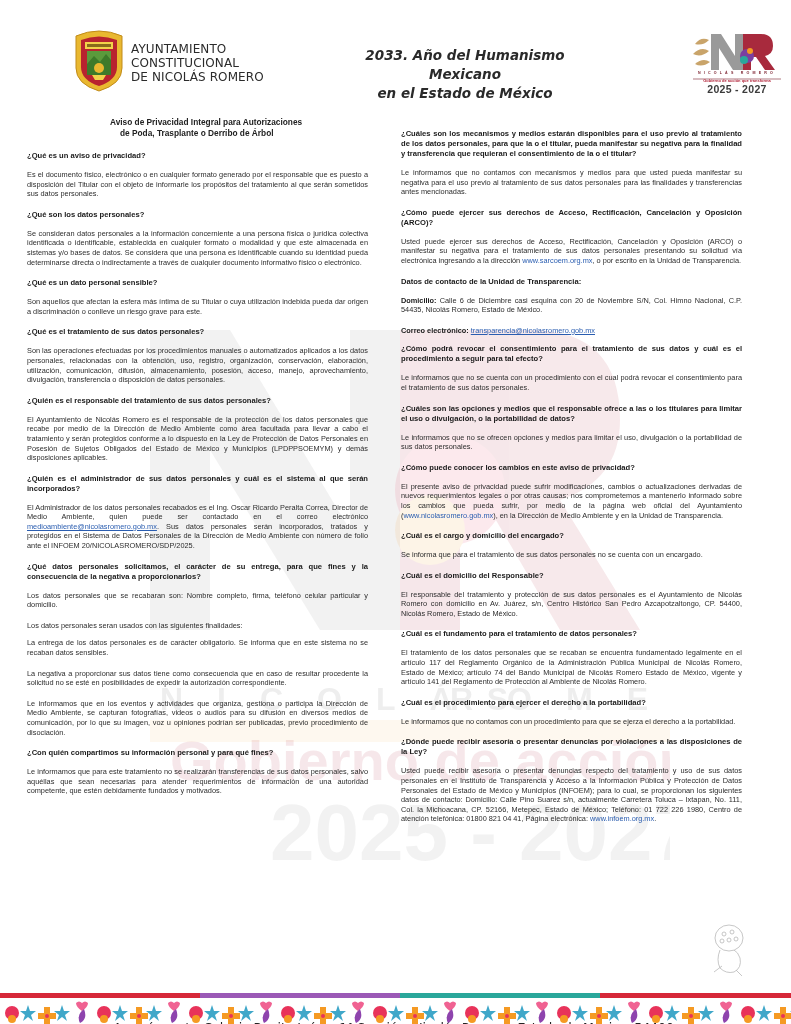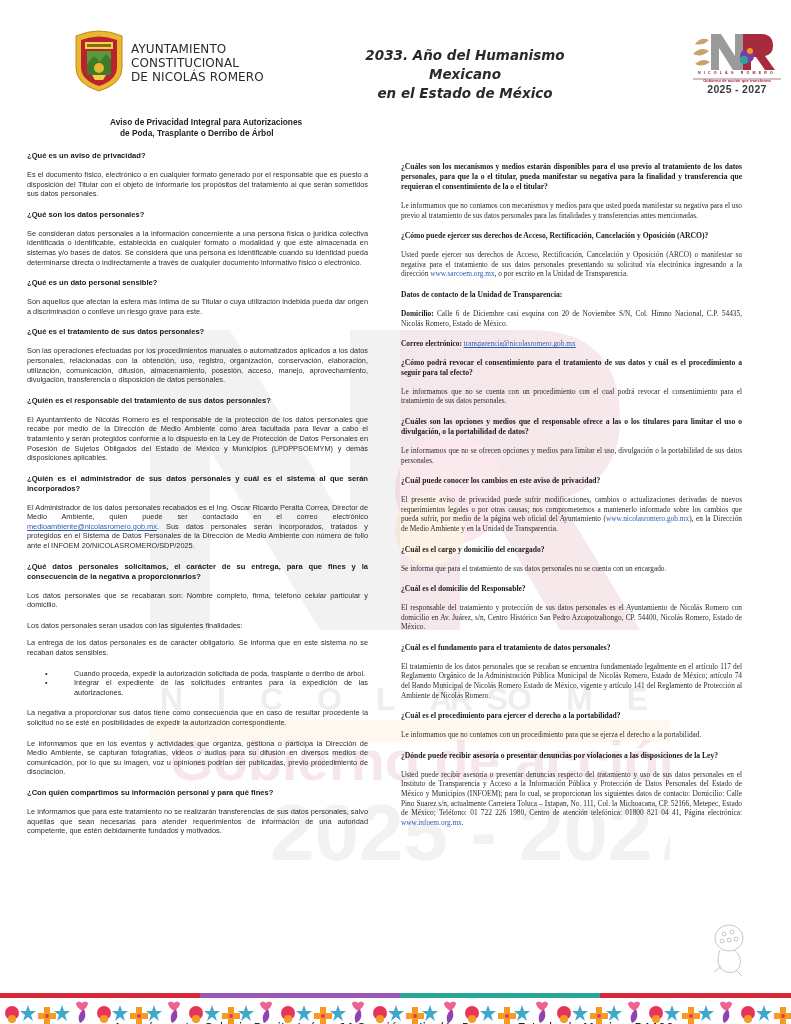--- a/index.html
+++ b/index.html
@@ -27,21 +27,21 @@
   .watermark { position: absolute; left: 150px; top: 250px; width: 520px; height: 640px; pointer-events: none; }
 
   
   .doc-title { position: absolute; left: 110px; top: 117px; width: 250px; font-size: 8.3px; font-weight: bold;
                line-height: 11px; color: #222; }
   .doc-title .l2 { padding-left: 10px; }
 
   
   .col { position: absolute; top: 151px; width: 341px; font-size: 7.35px; line-height: 9.6px; }
   .col.left { left: 27px; }
-  .col.right { left: 401px; top: 162px; font-family: Liberation Serif, serif; }
+  .col.right { left: 401px; top: 129px; }
   .q { font-weight: bold; color: #1a1a1a; text-align: justify; margin-bottom: 9px; font-size: 7.6px; line-height: 10px; }
   .p { text-align: justify; color: #2c2c2c; margin-bottom: 11px; }
   .p.tight { margin-bottom: 10px; }
   .link { color: #2a5db0; }
   .link.u { text-decoration: underline; }
   .lbl { font-weight: bold; color: #1a1a1a; }
   ul.bullets { list-style: none; margin: 0 0 11px 0; }
   ul.bullets li { position: relative; padding-left: 47px; text-align: justify; color: #2c2c2c; }
   ul.bullets li::before { content: "\2022"; position: absolute; left: 18px; top: 0; }
 
@@ -132,24 +132,20 @@
 
   <div class="q">¿Quién es el administrador de sus datos personales y cuál es el sistema al que serán incorporados?</div>
   <div class="p">
     <span>El Administrador de los datos personales recabados es el Ing. Oscar Ricardo Peralta Correa, Director de Medio Ambiente, quien puede ser contactado en el correo electrónico </span><a class="link u">medioambiente@nicolasromero.gob.mx</a><span>.  Sus datos personales serán incorporados, tratados y protegidos en el Sistema de Datos Personales de la Dirección de Medio Ambiente con número de folio ante el INFOEM 20/NICOLASROMERO/SDP/2025.</span>
   </div>
 
   <div class="q">¿Qué datos personales solicitamos, el carácter de su entrega, para que fines y la consecuencia de la negativa a proporcionarlos?</div>
   <div class="p">Los datos personales que se recabaran son: Nombre completo,  firma, teléfono celular particular y  domicilio.</div>
   <div class="p tight" style="margin-bottom:8px">Los datos personales seran usados con las siguientes finalidades:</div>
   <div class="p">La entrega de los datos personales es de carácter obligatorio. Se informa que en este sistema no se recaban datos sensibles.</div>
-  <ul class="bullets">
-    <li>Cuando proceda, expedir la autorización solicitada de poda, trasplante o derribo de árbol.</li>
-    <li>Integrar el expediente de las solicitudes entrantes para la expedición de las autorizaciones.</li>
-  </ul>
   <div class="p">La negativa a proporcionar sus datos tiene como consecuencia que en caso de resultar procedente la solicitud no se esté en posibilidades de expedir la autorización correspondiente.</div>
   <div class="p">Le informamos que en los eventos y actividades que organiza, gestiona o  participa la Dirección de Medio Ambiente, se capturan fotografías, videos o audios para su difusión en diversos medios de comunicación, por lo que su imagen, voz u opiniones podrían ser publicadas, previo procedimiento de disociación.</div>
 
   <div class="q">¿Con quién compartimos su información personal y para qué fines?</div>
   <div class="p">Le informamos que para este tratamiento no se realizarán transferencias de sus datos personales, salvo aquéllas que sean necesarias para atender requerimientos de información de una autoridad competente, que estén debidamente fundados y motivados.</div>
 </div>
 
 <div class="col right">
   <div class="q">¿Cuáles son los mecanismos y medios estarán disponibles para el uso previo al tratamiento de los datos personales, para que la o el titular, pueda manifestar su negativa para la finalidad y transferencia que requieran el consentimiento de la o el titular?</div>
   <div class="p">Le informamos que no contamos con mecanismos y medios para que usted pueda manifestar su negativa para el uso previo al tratamiento de sus datos personales para las finalidades y transferencias antes mencionadas.</div>
@@ -167,21 +163,21 @@
     <span class="lbl">Correo electrónico:</span>
     <a class="link u">transparencia@nicolasromero.gob.mx</a>
   </div>
 
   <div class="q">¿Cómo podrá revocar el consentimiento para el tratamiento de sus datos y cuál es el procedimiento a seguir para tal efecto?</div>
   <div class="p">Le informamos que no se cuenta con un procedimiento con el cual podrá revocar el consentimiento para el tratamiento de sus datos personales.</div>
 
   <div class="q">¿Cuáles son las opciones y medios que el responsable ofrece a las o los titulares para limitar el uso o divulgación, o la portabilidad de datos?</div>
   <div class="p">Le informamos que no se ofrecen opciones y medios para limitar el uso, divulgación o la portabilidad de sus datos personales.</div>
 
-  <div class="q">¿Cuál puede conocer los cambios en este aviso de privacidad?</div>
+  <div class="q">¿Cómo puede conocer los cambios en este aviso de privacidad?</div>
   <div class="p">
     <span>El presente aviso de privacidad puede sufrir modificaciones, cambios o actualizaciones derivadas de nuevos requerimientos legales o por otras causas; nos comprometemos a mantenerlo informado sobre los cambios que pueda sufrir, por medio de la página web oficial del Ayuntamiento (</span><a class="link">www.nicolasromero.gob.mx</a><span>), en la Dirección de Medio Ambiente y en la Unidad de Transparencia.</span>
   </div>
 
   <div class="q">¿Cuál es el cargo y domicilio del encargado?</div>
   <div class="p">Se informa que para el tratamiento de sus datos personales no se cuenta con un encargado.</div>
 
   <div class="q">¿Cuál es el domicilio del Responsable?</div>
   <div class="p">El responsable del tratamiento y protección de sus datos personales es el Ayuntamiento de Nicolás Romero con domicilio en Av. Juárez, s/n, Centro Histórico San Pedro Azcapotzaltongo, CP. 54400, Nicolás Romero, Estado de México.</div>
 

